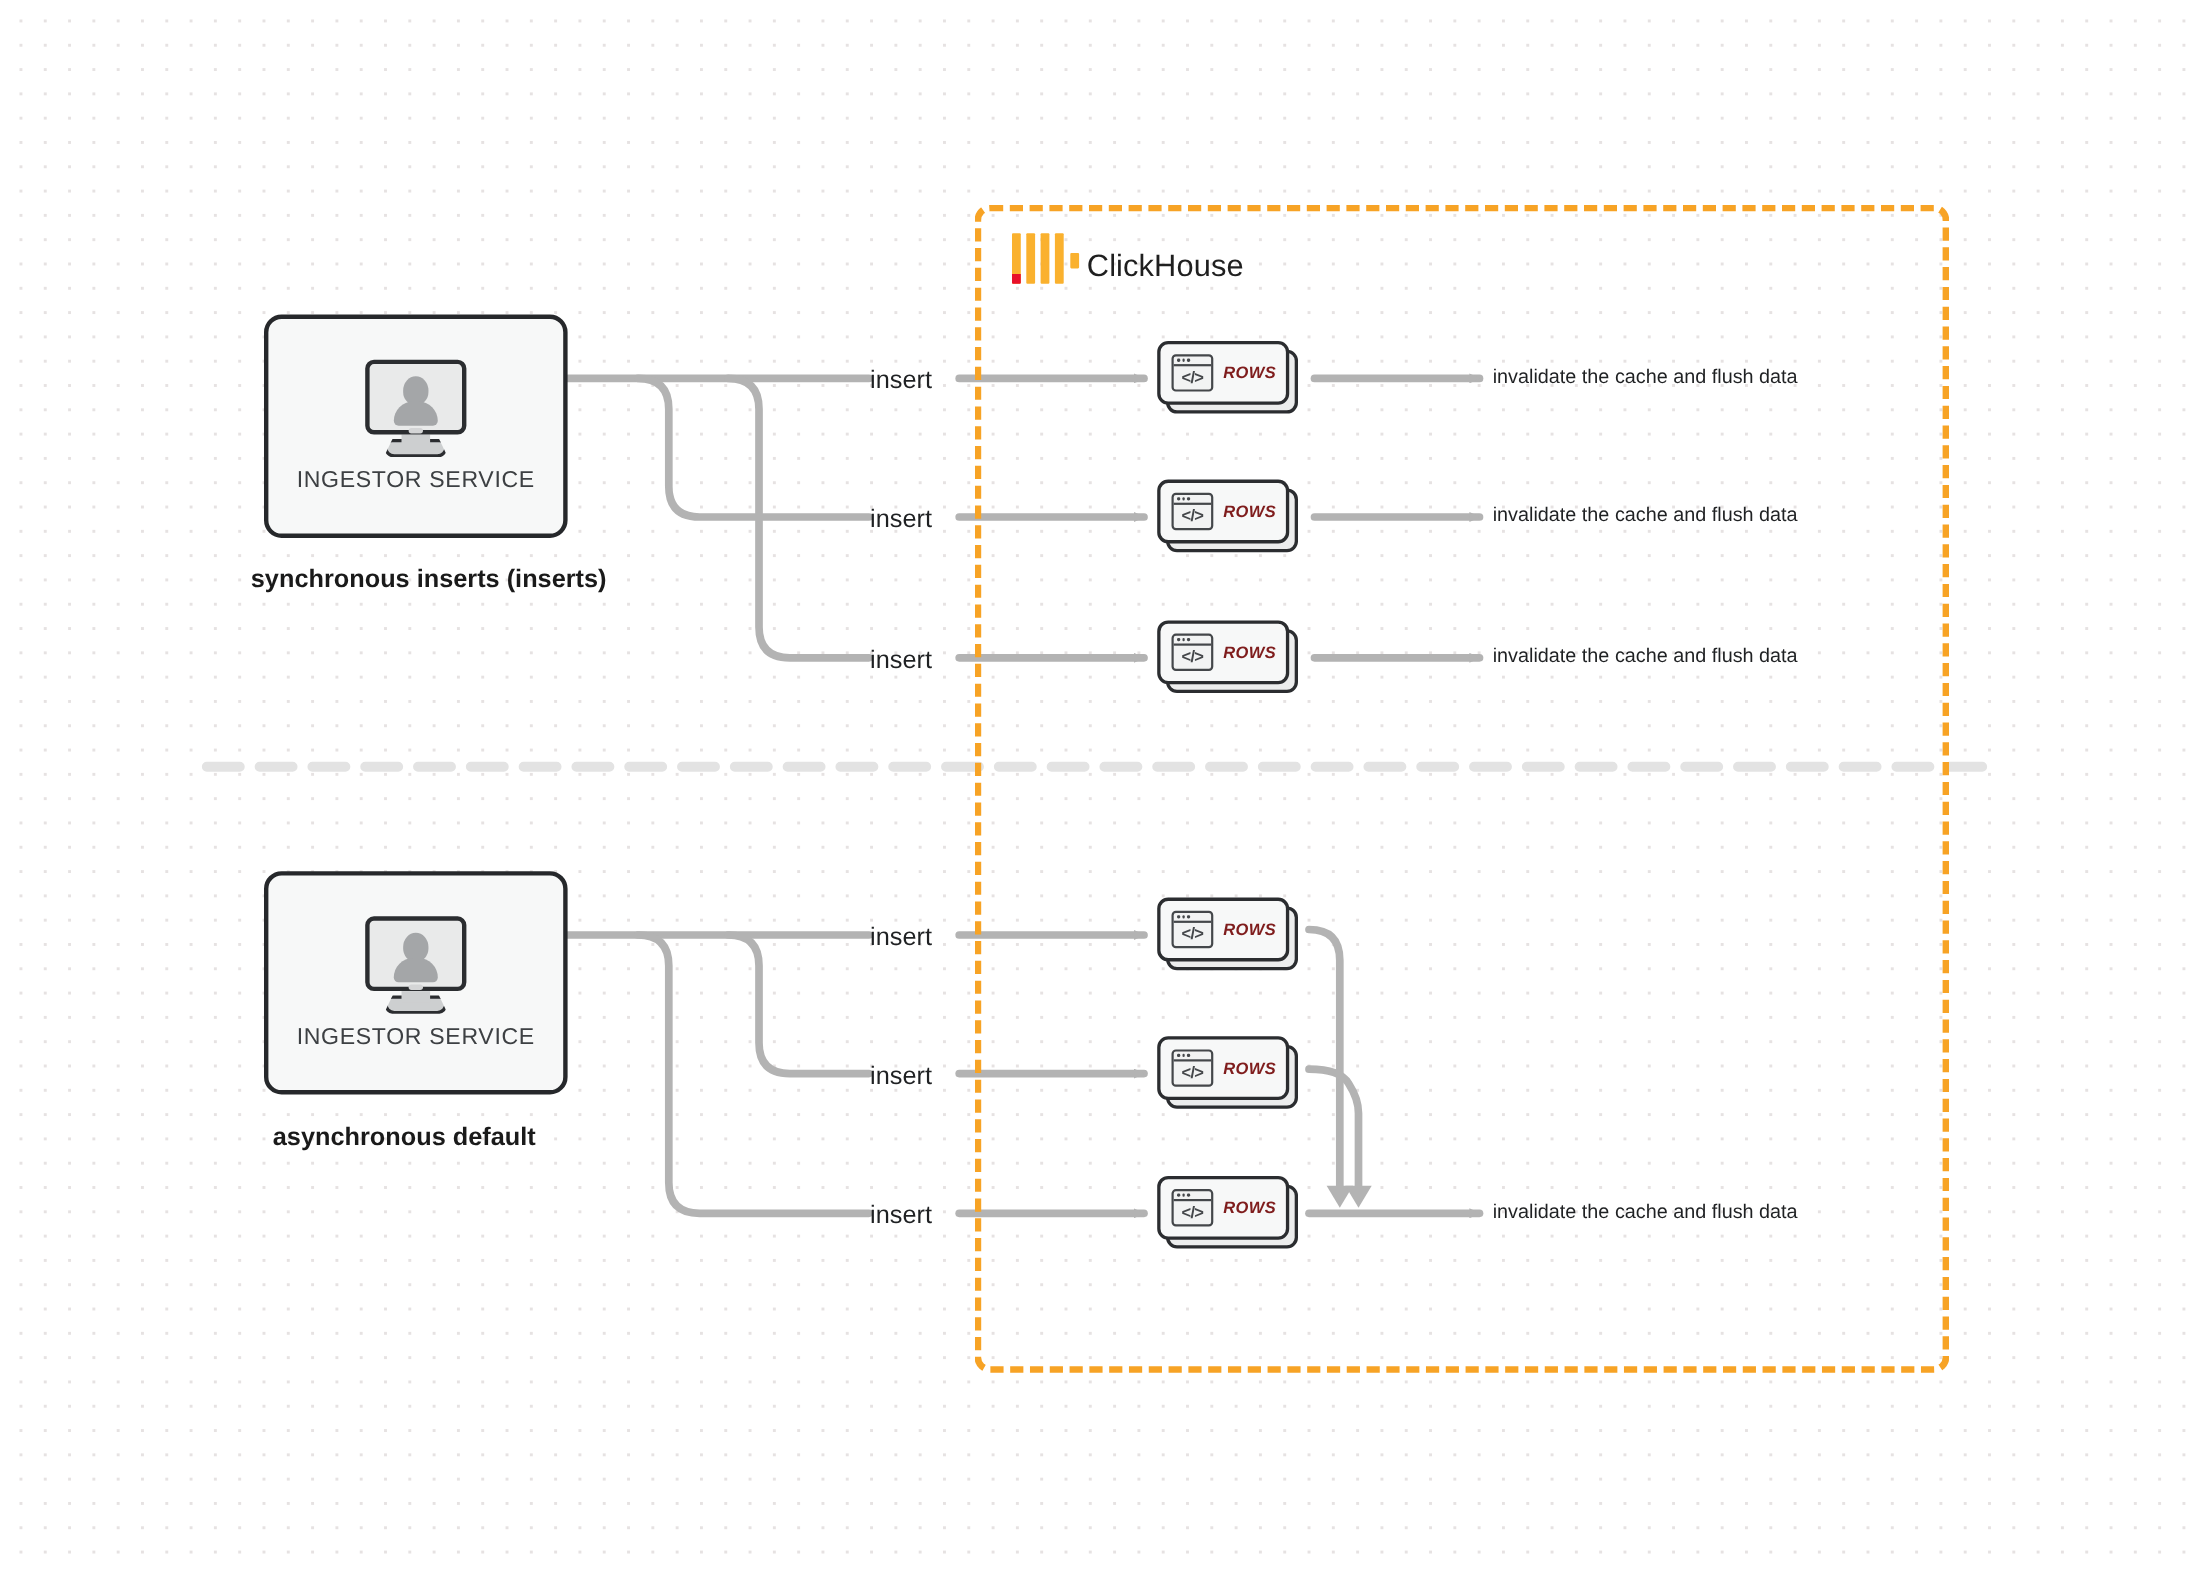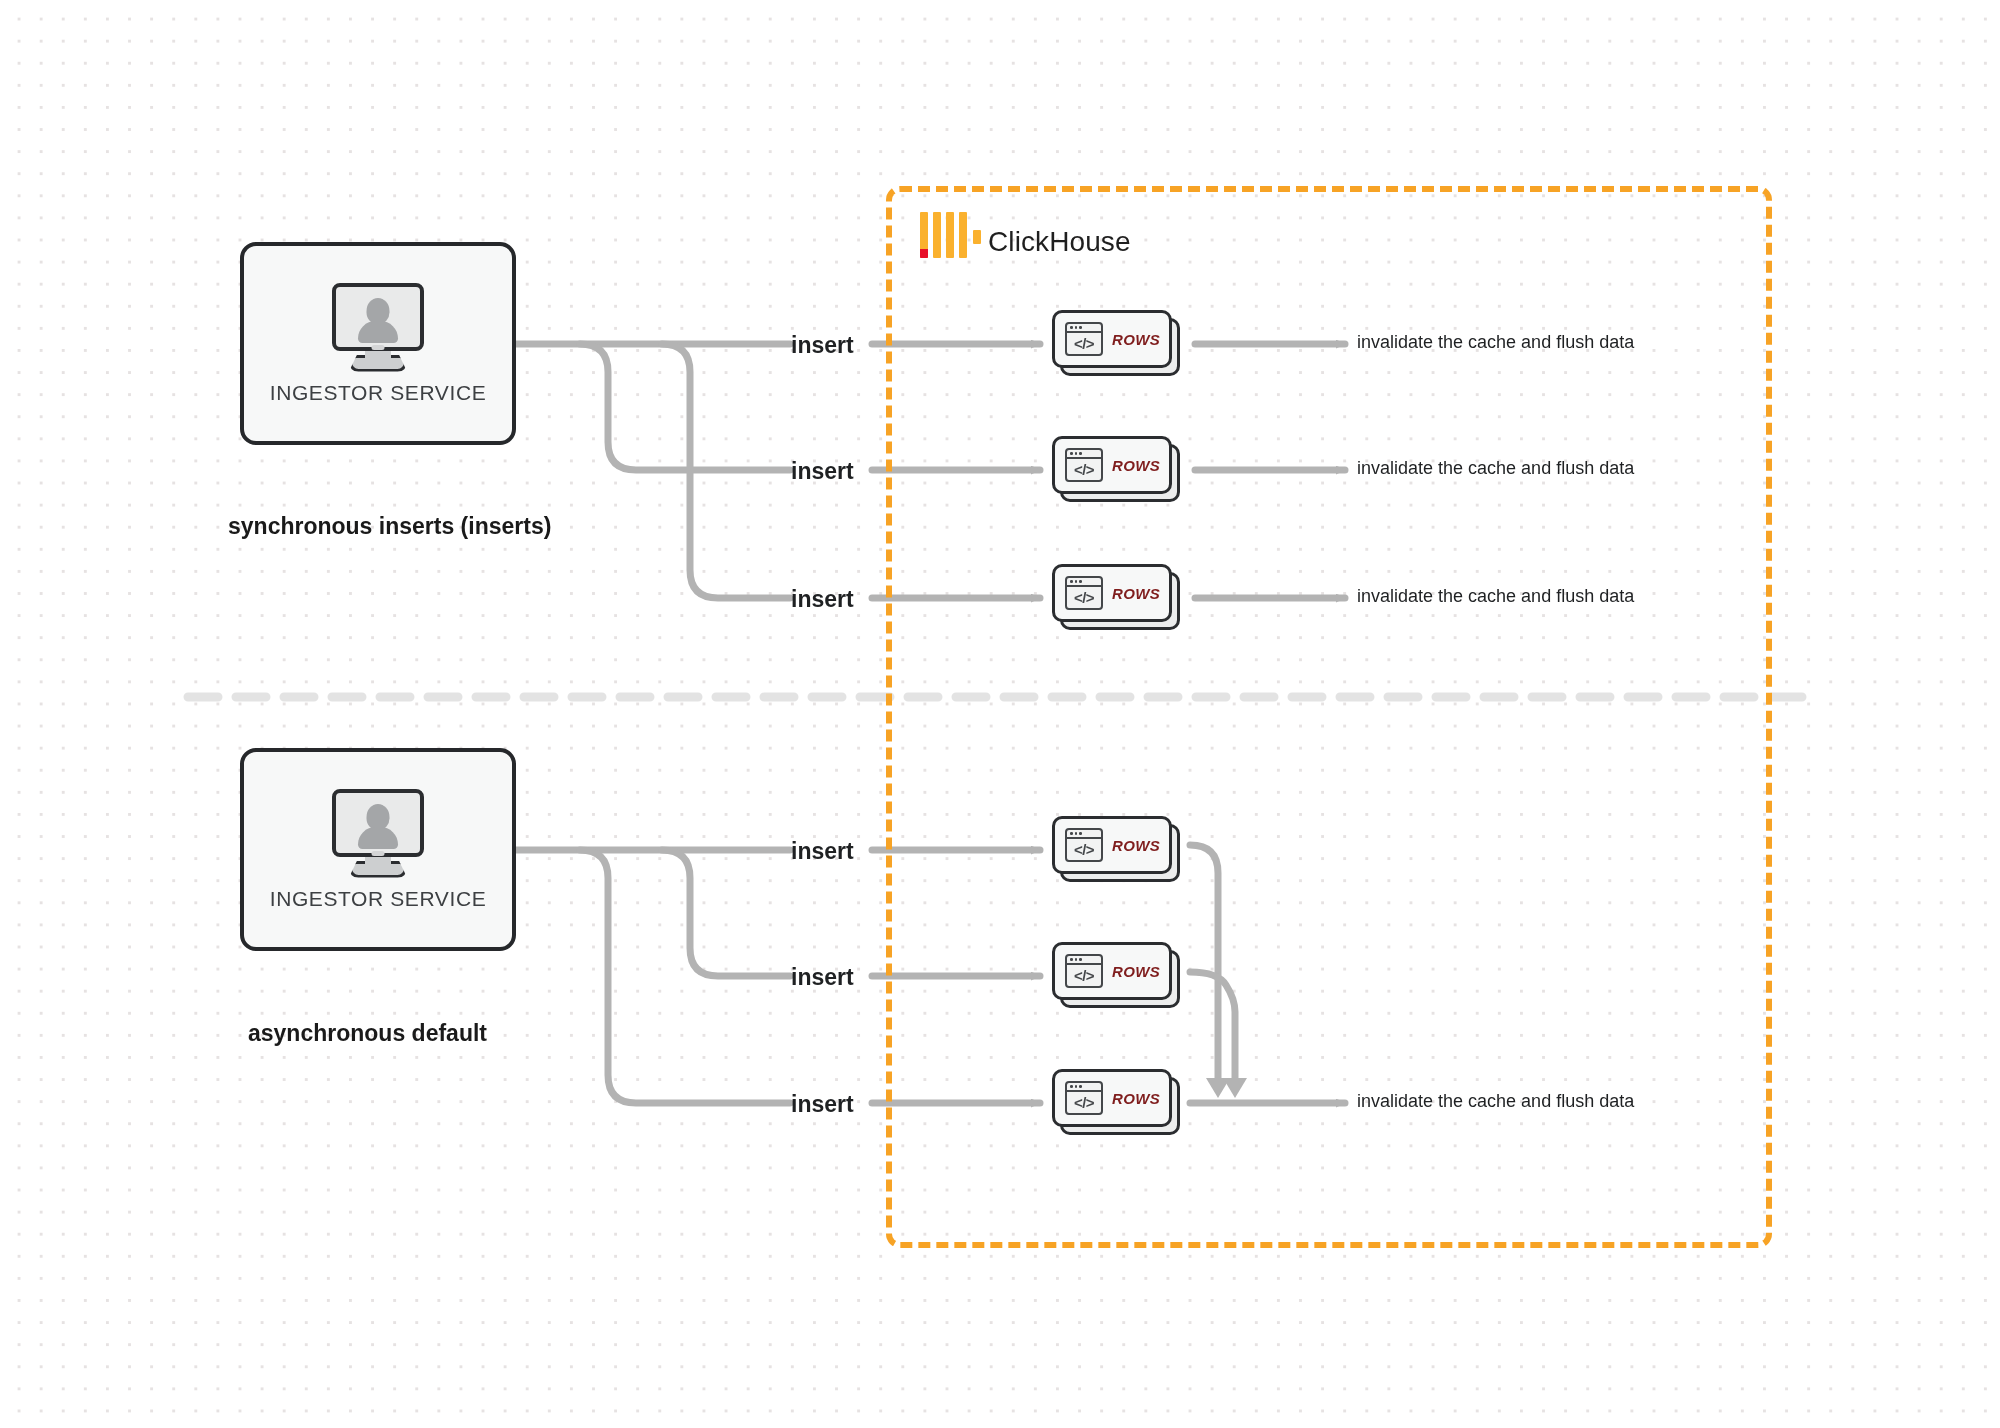--- a/index.html
+++ b/index.html
@@ -86,20 +86,21 @@
     position: absolute;
     width: 276px;
     height: 203px;
     background: #f7f8f8;
     border: 4px solid #26282b;
     border-radius: 16px;
     display: flex;
     flex-direction: column;
     align-items: center;
     justify-content: center;
+    margin-top: 44px;
   }
   .monitor {
     position: relative;
     width: 100px;
     height: 88px;
     margin-bottom: 10px;
   }
   .monitor-screen {
     position: absolute;
     left: 4px; top: 0;
@@ -235,21 +236,21 @@
     letter-spacing: 0.4px;
   }
 
   
   .edge-label {
     position: absolute;
     font-size: 23px;
     color: #1f2123;
     white-space: nowrap;
   }
-  .edge-label.insert { color: #1f2123; font-weight: bold; }
+  .edge-label.insert { color: #1f2123; }
 
   .outcome-label {
     position: absolute;
     font-size: 18px;
     color: #1f2123;
     white-space: nowrap;
   }
 </style>
 </head>
 <body>

